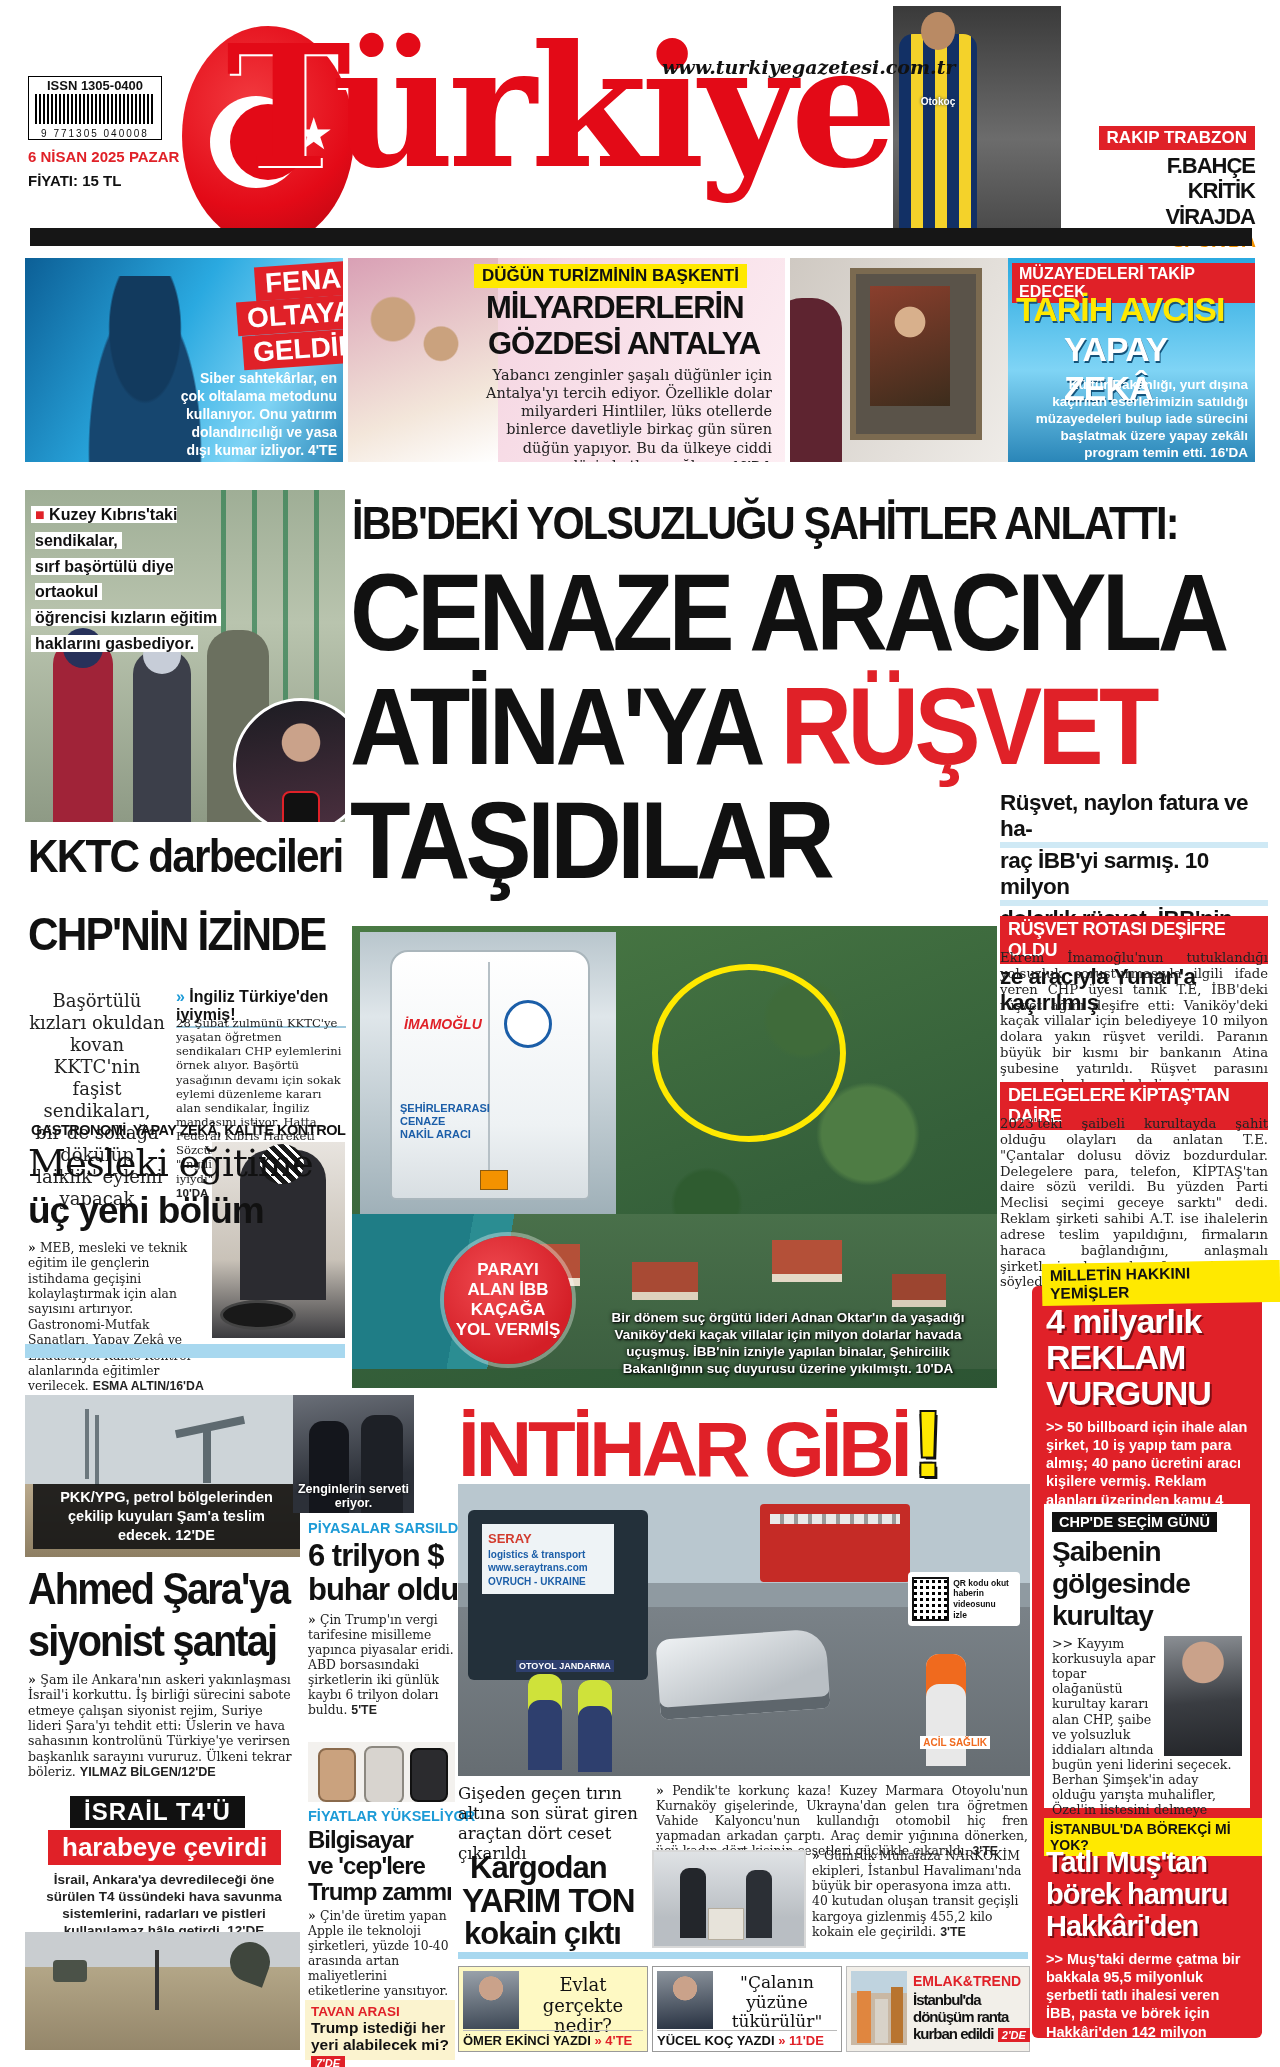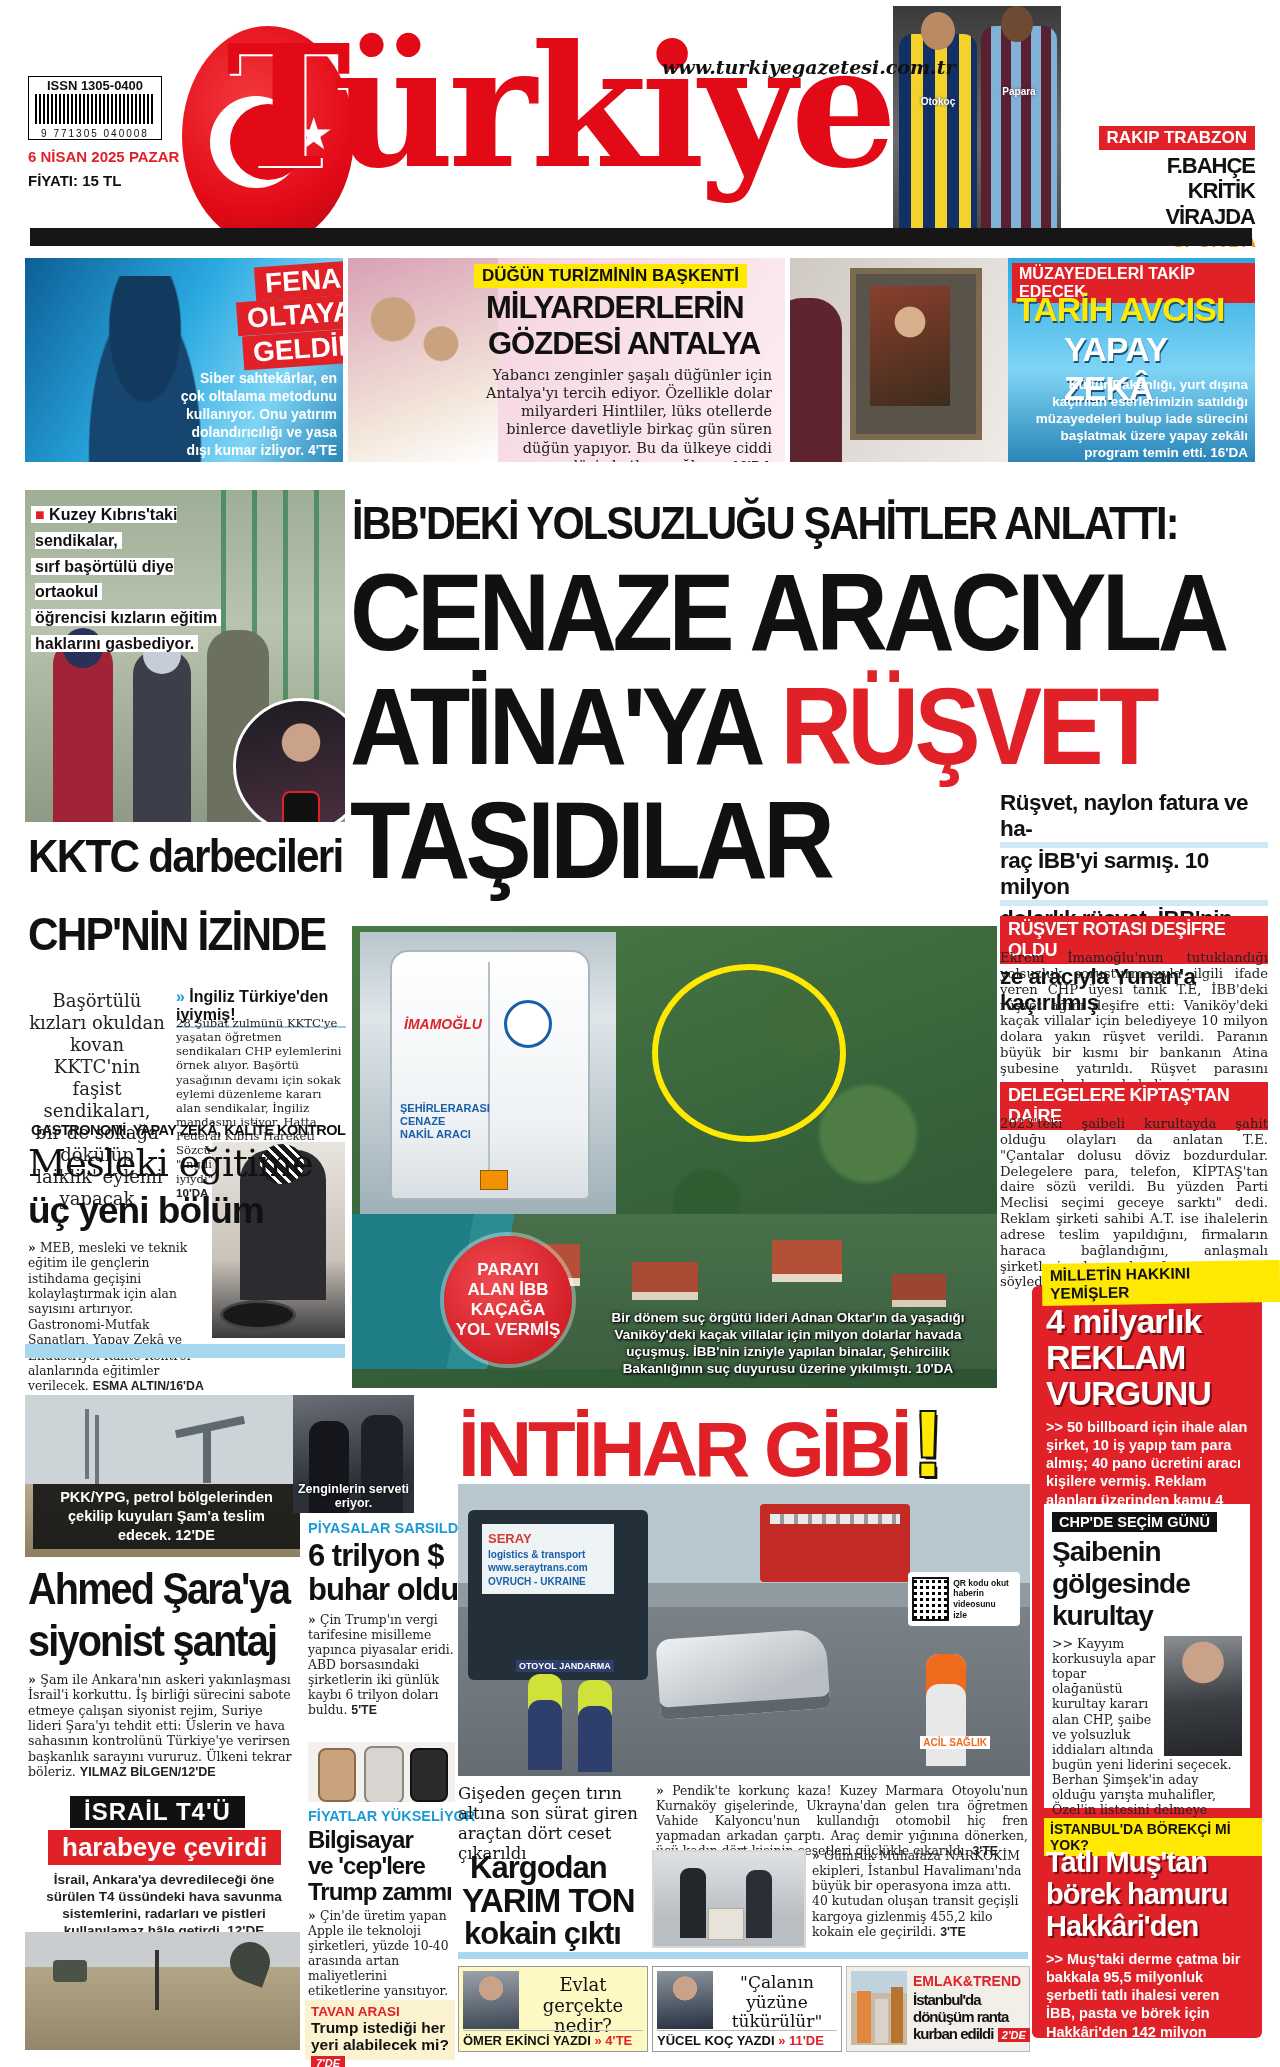--- a/index.html
+++ b/index.html
@@ -33,24 +33,20 @@
     <div style="position:absolute;left:0;bottom:0px;width:100%;text-align:center;font-size:10px;letter-spacing:2px;background:#fff;">9 771305 040008</div>
   </div>
   <div class="abs" style="left:28px;top:148px;font-weight:800;font-size:15px;color:#e02128;">6 NİSAN 2025 PAZAR</div>
   <div class="abs" style="left:28px;top:172px;font-weight:800;font-size:15px;color:#111;">FİYATI: 15 TL</div>
 
   <div class="abs photo" style="left:893px;top:6px;width:168px;height:222px;background:linear-gradient(180deg,#3a3a3a,#6c6c6c 60%,#4b4b4b);">
     <div style="position:absolute;left:6px;top:28px;width:78px;height:194px;background:repeating-linear-gradient(90deg,#123065 0 12px,#f4d22a 12px 24px);border-radius:14px 14px 0 0;">
       <div style="position:absolute;left:22px;top:-22px;width:34px;height:38px;border-radius:50%;background:#b98a64;"></div>
       <div style="position:absolute;left:0;top:62px;width:100%;text-align:center;color:#fff;font-weight:700;font-size:10px;text-shadow:0 0 3px #123065;">Otokoç</div>
     </div>
-    <div style="position:absolute;left:88px;top:20px;width:76px;height:202px;background:repeating-linear-gradient(90deg,#5a1f31 0 10px,#7fb2d6 10px 20px);border-radius:14px 14px 0 0;">
-      <div style="position:absolute;left:20px;top:-20px;width:32px;height:36px;border-radius:50%;background:#6f4a33;"></div>
-      <div style="position:absolute;left:0;top:60px;width:100%;text-align:center;color:#fff;font-weight:700;font-size:10px;text-shadow:0 0 3px #5a1f31;">Papara</div>
-    </div>
   </div>
 
   <div class="abs" style="left:182px;top:26px;width:172px;height:220px;border-radius:50%;background:radial-gradient(circle at 40% 35%,#f23a3f,#e30a17 60%,#b00711);">
     <div style="position:absolute;left:28px;top:70px;width:92px;height:92px;border-radius:50%;background:#fff;"></div>
     <div style="position:absolute;left:48px;top:78px;width:76px;height:76px;border-radius:50%;background:#e30a17;"></div>
     <div style="position:absolute;left:112px;top:82px;color:#fff;font-size:44px;">★</div>
   </div>
   <div class="abs" style="left:226px;top:8px;font-family:'DejaVu Serif',serif;font-weight:700;font-size:168px;color:#e30a17;letter-spacing:-6px;white-space:nowrap;text-shadow:2px 2px 0 #fff;">Türkiye</div>
   <div class="abs" style="left:662px;top:56px;font-family:'DejaVu Serif',serif;font-weight:700;font-size:19px;color:#111;font-style:italic;">www.turkiyegazetesi.com.tr</div>
 

